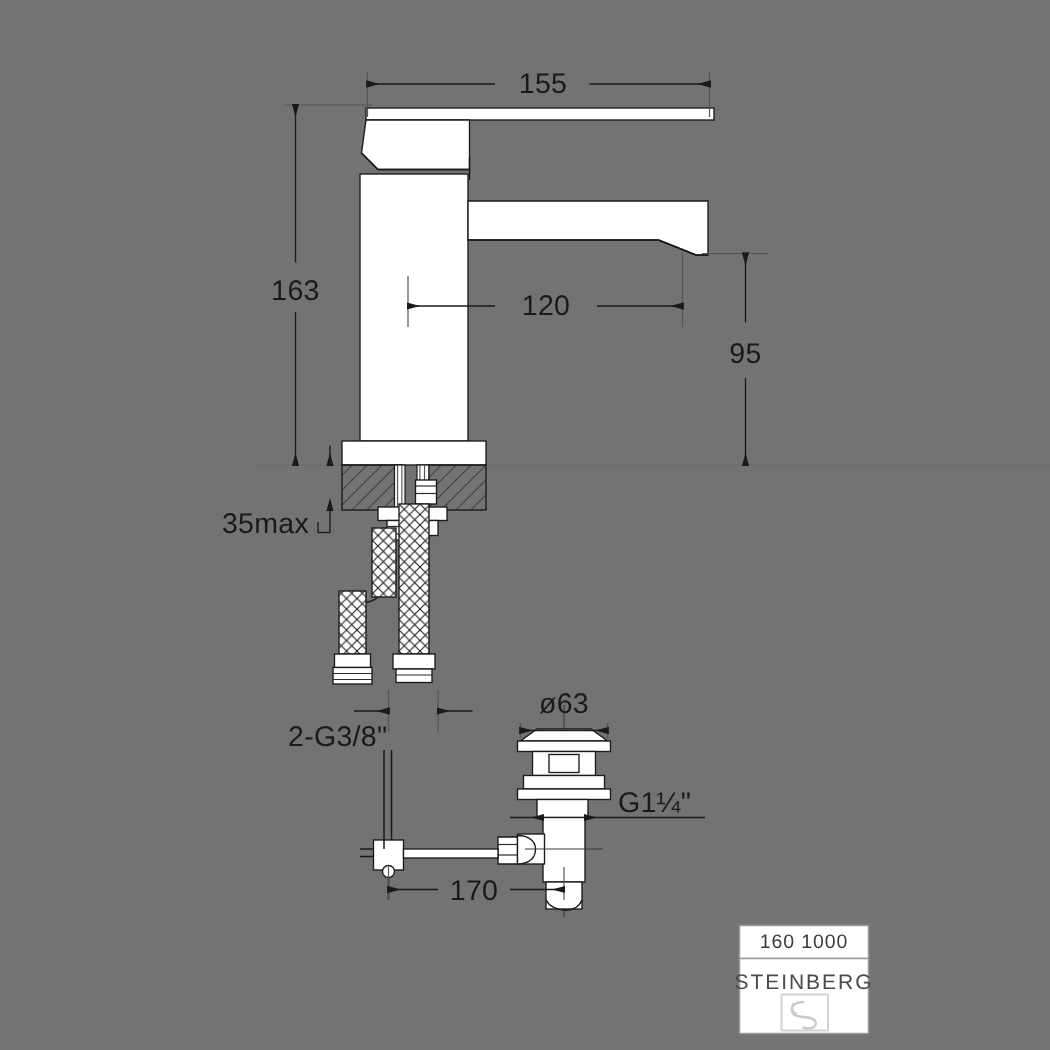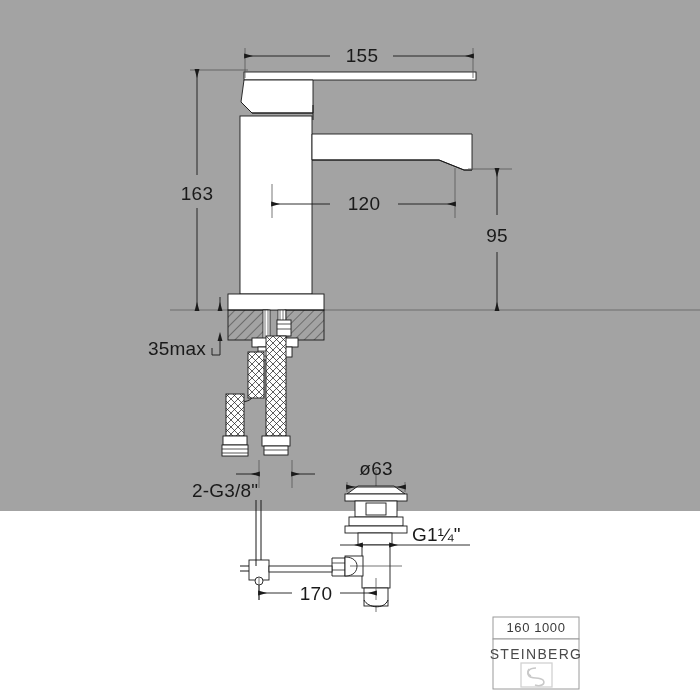--- a/index.html
+++ b/index.html
@@ -9,22 +9,22 @@
   }
   body {
     width: 700px;
     height: 700px;
     font-family: "Liberation Sans", sans-serif;
     overflow: hidden;
   }
   #drawing-root {
     position: relative;
     width: 700px;
-    height: 511px;
-    background: #a3a3a3;
+    height: 700px;
+    background: #737373;
   }
   svg.sheet {
     display: block;
     width: 700px;
     height: 700px;
   }
   .dim-text {
     font-family: "Liberation Sans", sans-serif;
     font-size: 19px;
     fill: #1a1a1a;

